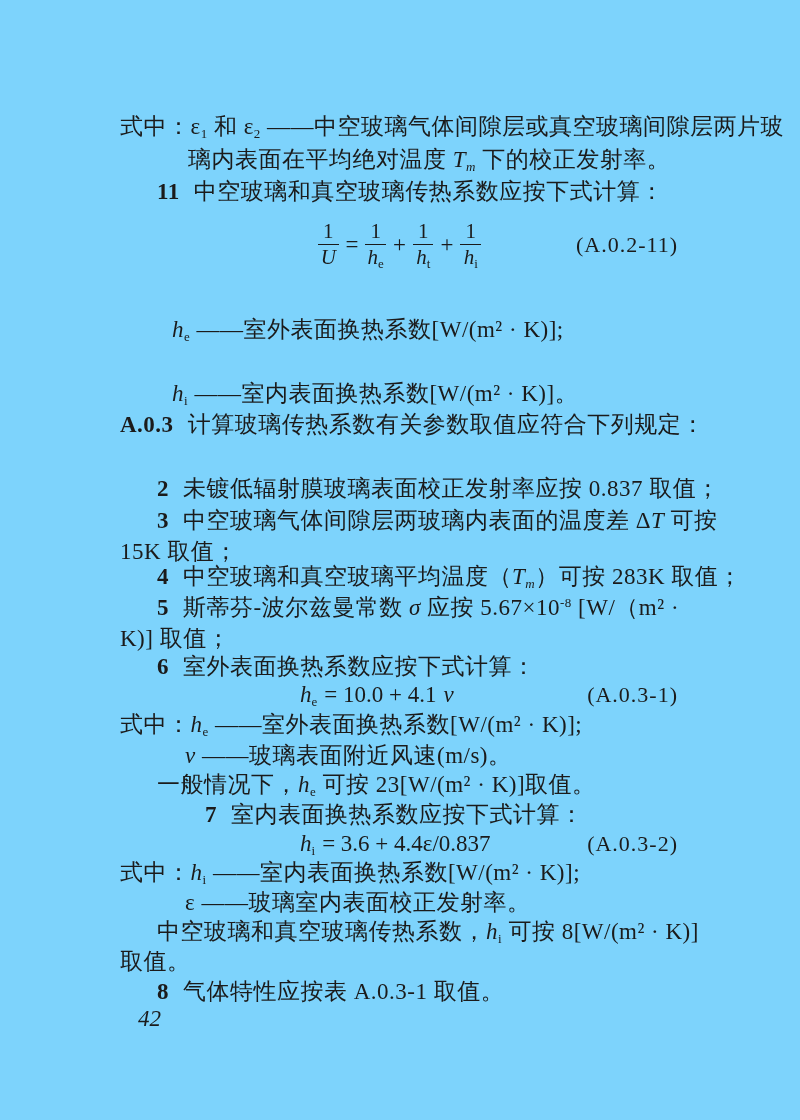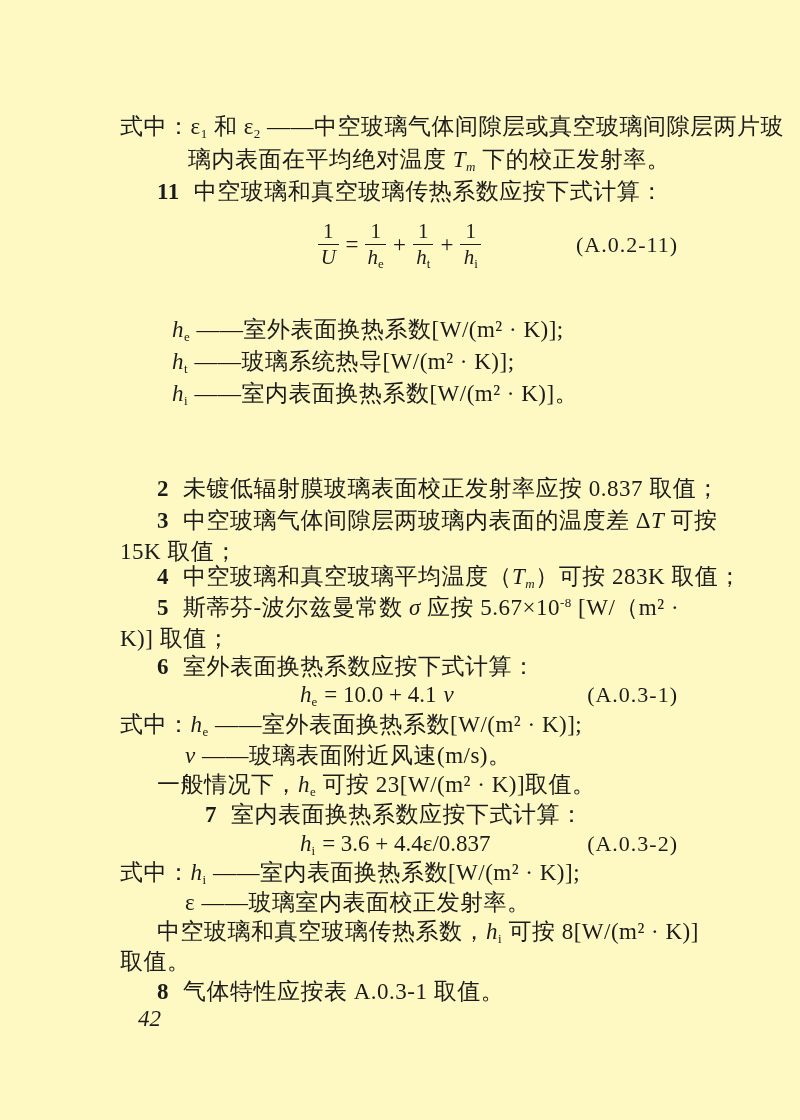--- a/index.html
+++ b/index.html
@@ -4,21 +4,21 @@
 <style>
   html,body{margin:0;padding:0;}
   body{
     width:800px;height:1120px;
     background:#ffffff;
     font-family:"Liberation Serif","DejaVu Serif",serif;
     color:#1b1b1b;
     position:relative;
     overflow:hidden;
   }
-  .sheet{position:absolute;left:0;top:0;width:800px;height:1120px;background:#fef9c3;}
+  .sheet{position:absolute;left:0;top:0;width:800px;height:1120px;background:#7dd3fc;}
   .content{position:absolute;left:120px;top:0;width:568px;height:1120px;font-size:23px;}
   .ln{position:absolute;line-height:30px;white-space:nowrap;letter-spacing:0.5px;}
   .b{font-weight:700;}
   .it{font-style:italic;font-family:"Liberation Serif","DejaVu Serif",serif;}
   sub{font-size:13px;line-height:0;vertical-align:-4px;}
   sup{font-size:13px;line-height:0;vertical-align:8px;}
   .numgap{display:inline-block;width:14px;}
   
   .formula{position:absolute;left:0;width:568px;display:flex;align-items:center;}
   .eq-group{display:flex;align-items:center;gap:7px;}
@@ -61,24 +61,24 @@
             <span class="num">1</span>
             <span class="den"><span class="it">h</span><sub>i</sub></span>
           </span>
       </div>
       <span class="f-label">(A.0.2-11)</span>
     </div>
 
 
     <div class="ln" style="top:315px;left:52px;"><span><span class="it">h</span><sub>e</sub></span><span> ——室外表面换热系数[W/(m² · K)];</span></div>
 
-    <div class="ln" style="top:347px;left:52px;"><span><span class="it">h</span><sub>t</sub></span><span> ——玻璃系统热导[W/(m² · K)];</span></div>
 
     <div class="ln" style="top:379px;left:52px;"><span><span class="it">h</span><sub>i</sub></span><span> ——室内表面换热系数[W/(m² · K)]。</span></div>
 
+    <div class="ln" style="top:410px;left:0;"><span class="b">A.0.3</span><span class="numgap"></span><span>计算玻璃传热系数有关参数取值应符合下列规定：</span></div>
 
 
     <div class="ln" style="top:474px;left:37px;"><span class="b">2</span><span class="numgap"></span><span>未镀低辐射膜玻璃表面校正发射率应按 0.837 取值；</span></div>
 
     <div class="ln" style="top:506px;left:37px;"><span class="b">3</span><span class="numgap"></span><span>中空玻璃气体间隙层两玻璃内表面的温度差 Δ</span><span class="it">T</span><span> 可按</span></div>
 
     <div class="ln" style="top:537px;left:0;"><span>15K 取值；</span></div>
 
     <div class="ln" style="top:562px;left:37px;"><span class="b">4</span><span class="numgap"></span><span>中空玻璃和真空玻璃平均温度（</span><span class="it"><span>T</span><sub>m</sub></span><span>）可按 283K 取值；</span></div>
 

